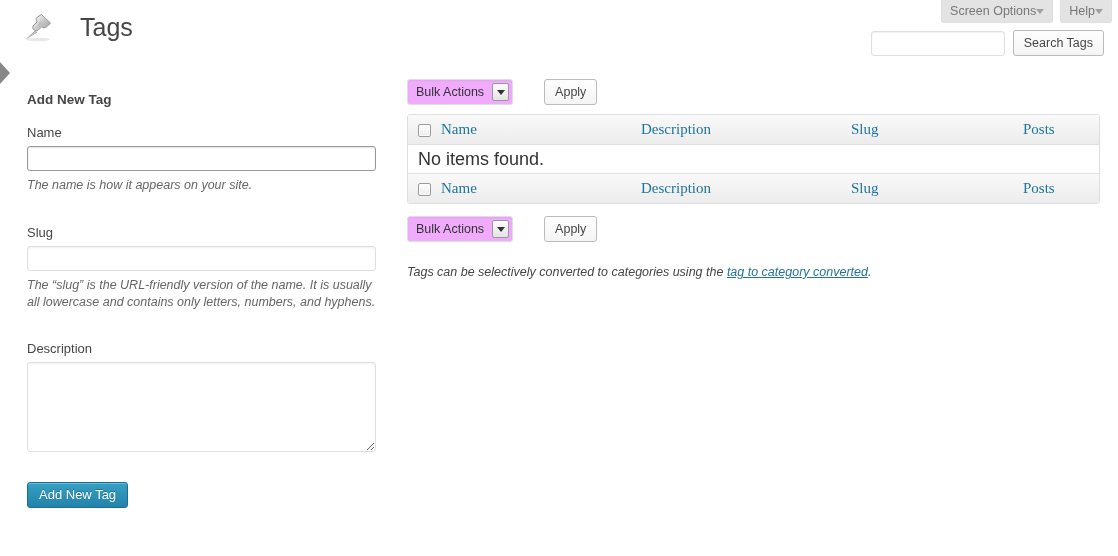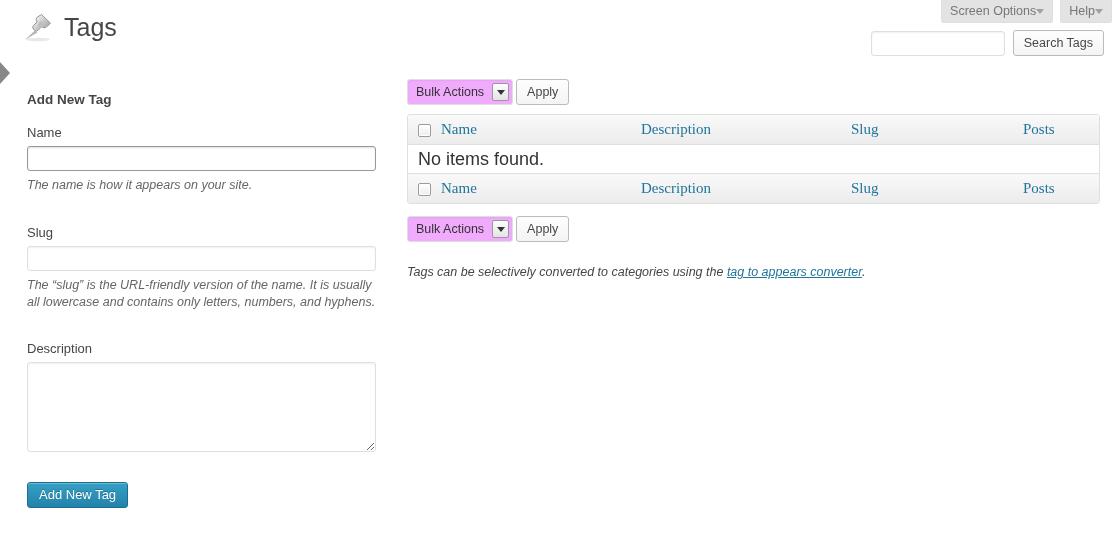--- a/index.html
+++ b/index.html
@@ -60,20 +60,21 @@
     width: 38px; height: 38px;
     flex: none;
     margin-right: 8px;
   }
   .page-title {
     font-size: 25px;
     font-weight: normal;
     color: #464646;
     line-height: 34px;
     letter-spacing: 0px;
+    margin-left: 16px;
   }
 
   
   .search-box {
     position: absolute;
     top: 30px; right: 14px;
     display: flex;
     align-items: flex-end;
   }
   .search-input {
@@ -233,21 +234,21 @@
     display: flex;
     align-items: center;
     justify-content: center;
   }
   .select-arrow-box .caret {
     width: 0; height: 0;
     border-left: 4px solid transparent;
     border-right: 4px solid transparent;
     border-top: 5px solid #333;
   }
-  .tablenav .btn-secondary { margin-left: 3px; }
+  .tablenav .btn-secondary { margin-left: 31px; }
 
   
   .wp-list-table {
     width: 691px;
     border-collapse: separate;
     border-spacing: 0;
     border: 1px solid #dfdfdf;
     border-radius: 3px;
     margin-top: 8px;
     background: #fff;
@@ -441,18 +442,18 @@
       <div class="select-wrap">
         <span class="sel-label">Bulk Actions</span>
         <span class="select-arrow-box">
             <span class="caret"></span>
           </span>
       </div>
       <button class="btn-secondary">Apply</button>
     </div>
 
     <p class="converter-note">
-      <span>Tags can be selectively converted to categories using the </span><a href="#">tag to appears converter</a><span>.</span>
+      <span>Tags can be selectively converted to categories using the </span><a href="#">tag to category converted</a><span>.</span>
     </p>
 
   </div>
 
 </div>
 
 </body></html>

